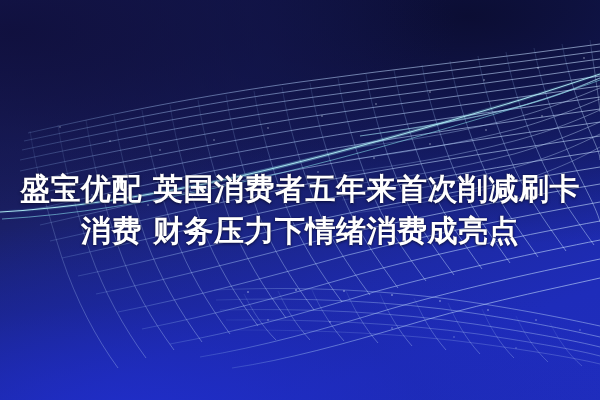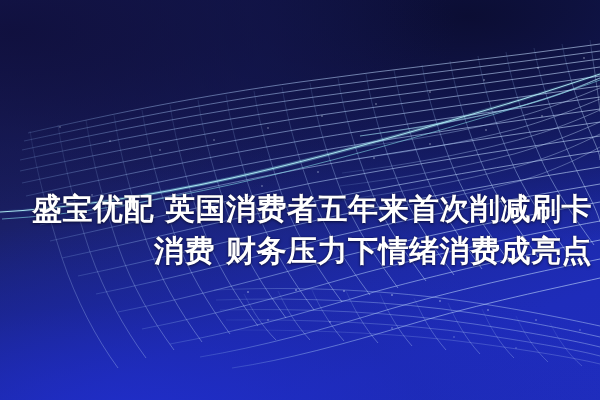--- a/index.html
+++ b/index.html
@@ -56,31 +56,30 @@
     display: block;
     width: 600px;
     height: 400px;
   }
   
   .headline {
     position: absolute;
     left: 0;
     top: 168px;
     width: 600px;
-    text-align: right;
+    text-align: center;
     color: #ffffff;
     font-size: 30px;
     font-weight: 700;
     line-height: 42px;
     letter-spacing: 0.5px;
     text-shadow: 0 1px 3px rgba(8,10,40,0.75), 0 0 1px rgba(8,10,40,0.9);
     padding: 0 8px;
     box-sizing: border-box;
     white-space: pre-wrap;
-    margin-top: 20px;
   }
 </style>
 </head>
 <body>
 
 <div id="banner">
 
   <div class="bg-base"></div>
   <div class="bg-topshade"></div>
   <div class="bg-leftshade"></div>

